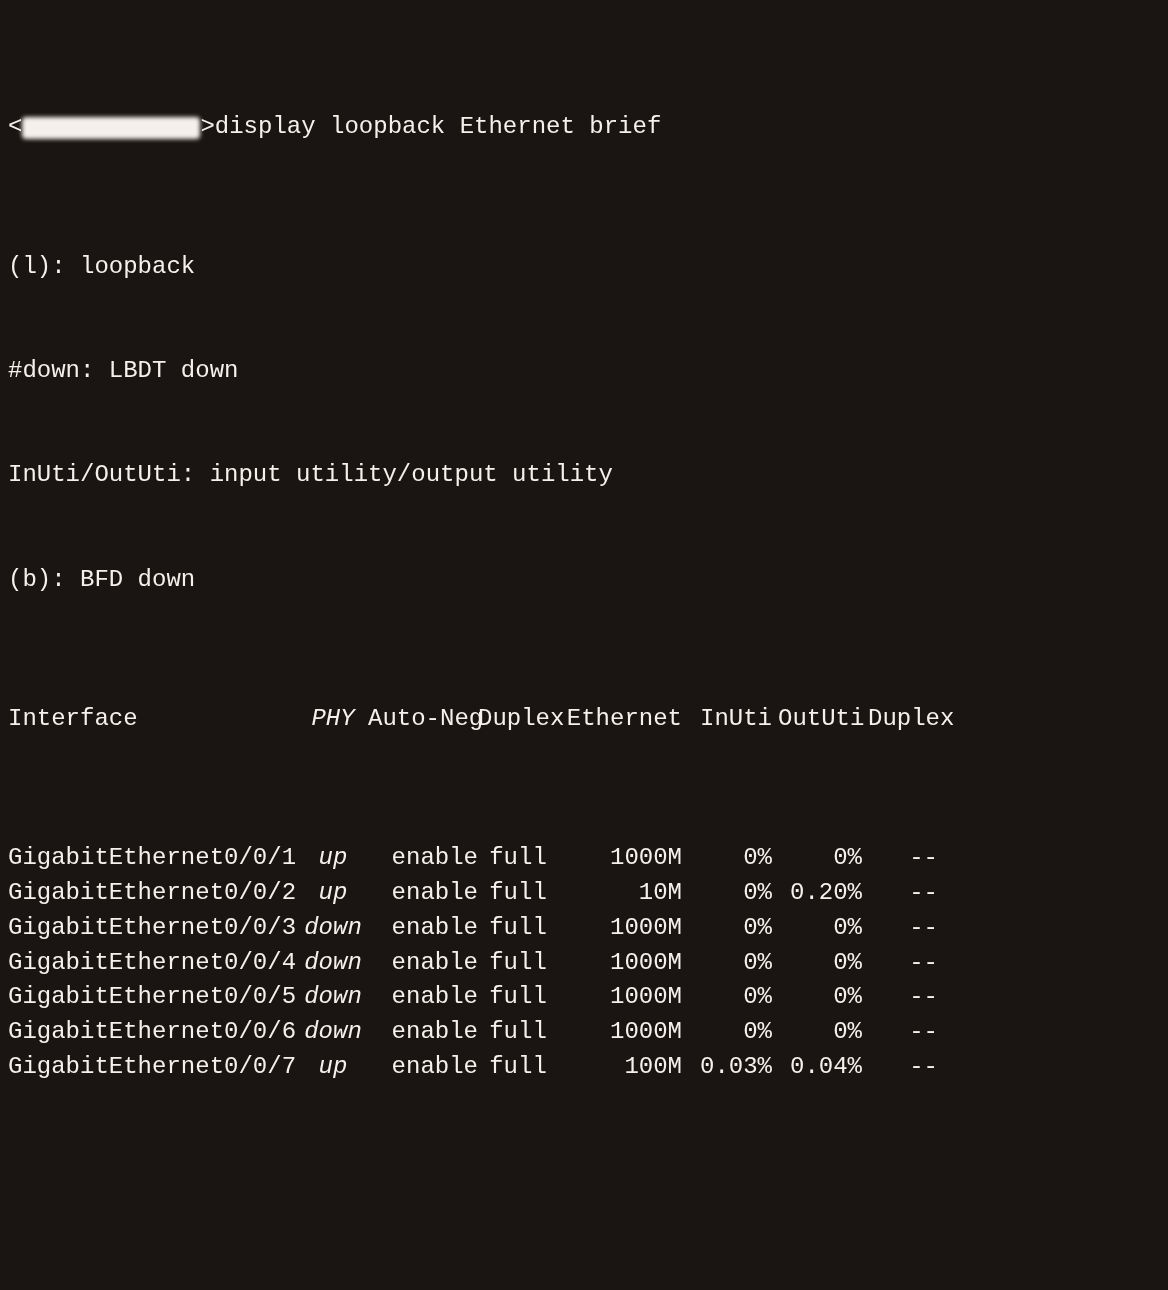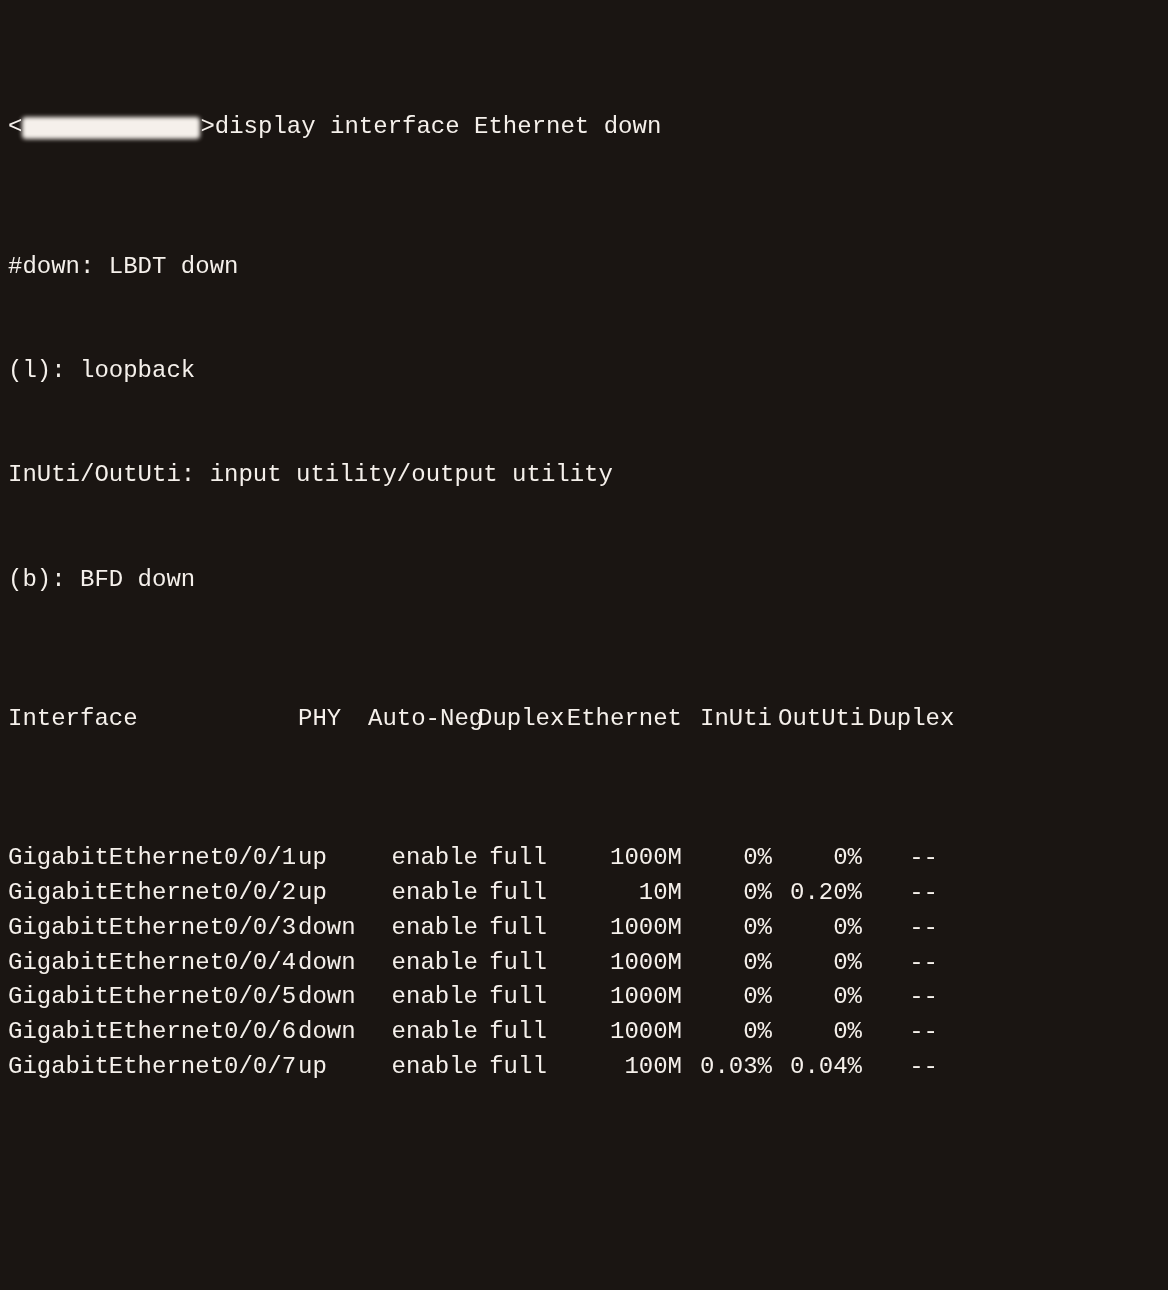--- a/index.html
+++ b/index.html
@@ -35,38 +35,38 @@
     background: #f5f0eb;
     filter: blur(2px);
     border-radius: 4px;
   }
   .row {
     display: grid;
     grid-template-columns: 290px 70px 110px 80px 130px 90px 90px 70px;
     column-gap: 0;
   }
   .c-if   { text-align: left; }
-  .c-phy  { text-align: left; }
+  .c-phy  { text-align: center; font-style: italic; }
   .c-auto { text-align: right; }
   .c-dup  { text-align: center; }
   .c-bw   { text-align: right; padding-right: 6px;}
   .c-in   { text-align: right; padding-right: 6px;}
   .c-out  { text-align: right; padding-right: 6px;}
   .c-trk  { text-align: right; }
   .legend { }
 </style>
 </head>
 <body>
 
 <div class="terminal">
 
-  <div class="prompt-line"><span>&lt;</span><span class="redact"></span><span>&gt;</span><span>display interface Ethernet down</span></div>
+  <div class="prompt-line"><span>&lt;</span><span class="redact"></span><span>&gt;</span><span>display loopback Ethernet brief</span></div>
 
+  <div class="legend">(l): loopback</div>
   <div class="legend">#down: LBDT down</div>
-  <div class="legend">(l): loopback</div>
   <div class="legend">InUti/OutUti: input utility/output utility</div>
   <div class="legend">(b): BFD down</div>
 
   <div class="row">
     <div class="c-if">Interface</div>
     <div class="c-phy">PHY</div>
     <div class="c-auto">Auto-Neg</div>
     <div class="c-dup">Duplex</div>
     <div class="c-bw">Ethernet</div>
     <div class="c-in">InUti</div>

